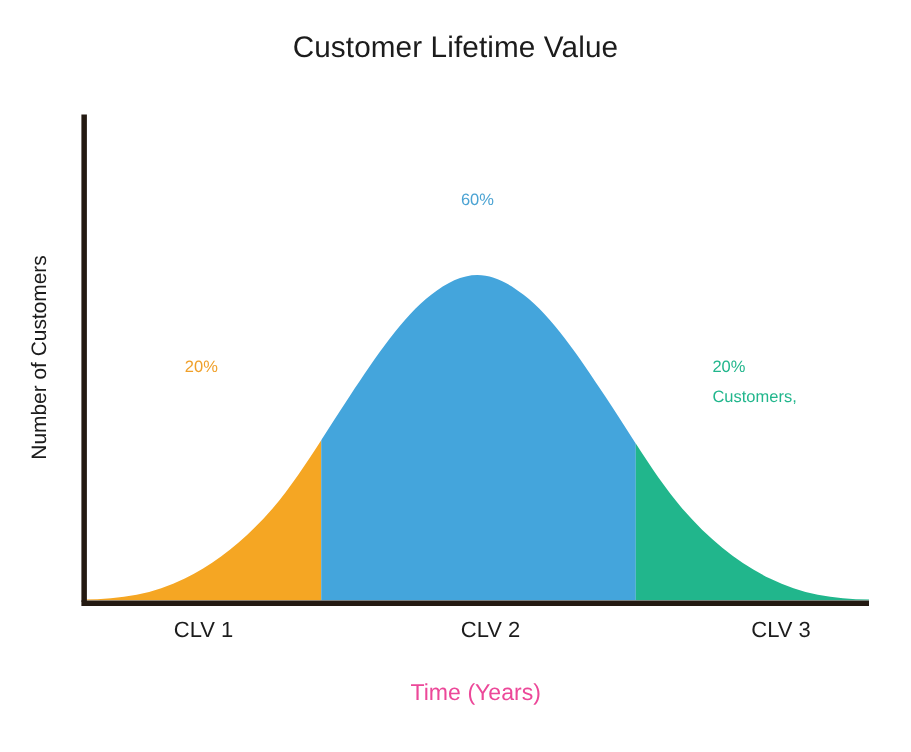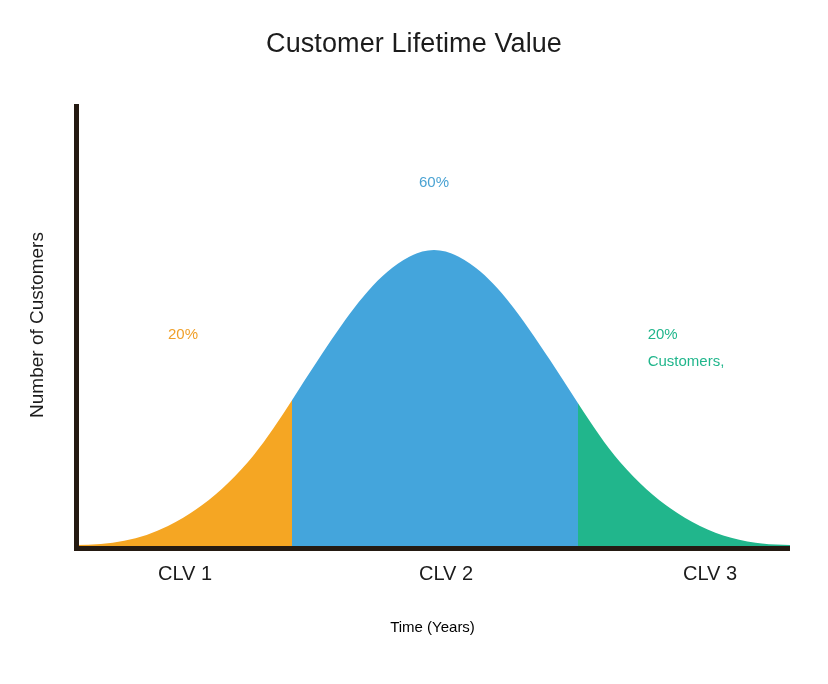--- a/index.html
+++ b/index.html
@@ -64,22 +64,22 @@
     white-space: nowrap;
   }
 
   
   .xlabel {
     position: absolute;
     left: 75px;
     top: 618px;
     width: 715px;
     text-align: center;
-    font-size: 15px;
-    color: #000000;
+    font-size: 21px;
+    color: #ec4899;
     white-space: nowrap;
   }
 
   
   .xtick {
     position: absolute;
     top: 562px;
     font-size: 20px;
     color: #1c1c1c;
     white-space: nowrap;

